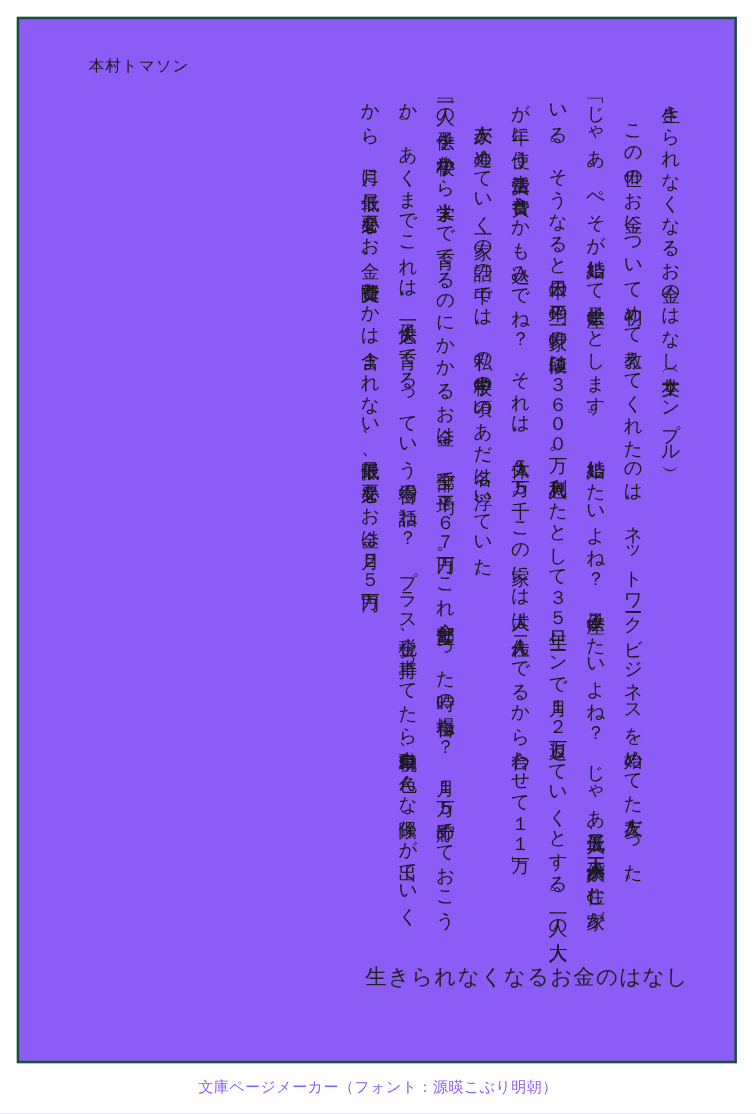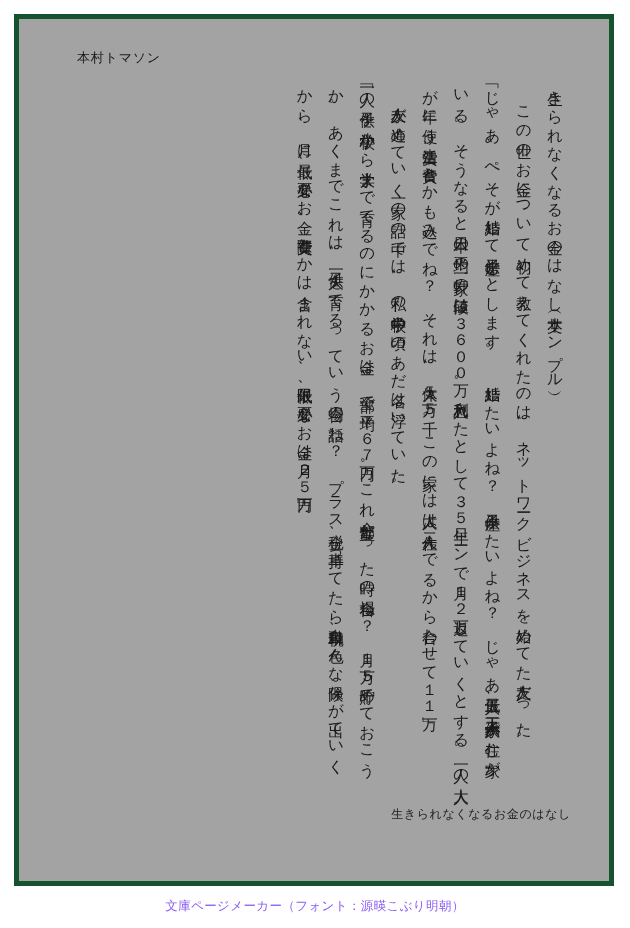--- a/index.html
+++ b/index.html
@@ -15,22 +15,22 @@
     position: relative;
     overflow: hidden;
   }
 
   .page {
     position: absolute;
     left: 14px;
     top: 14px;
     width: 600px;
     height: 872px;
-    border: 5px solid #14532d;
-    background: #a3a3a3;
+    border: 2px solid #14532d;
+    background: #8b5cf6;
     box-sizing: border-box;
   }
 
   
   .author {
     position: absolute;
     left: 58px;
     top: 30px;
     font-size: 13px;
     letter-spacing: 0.06em;
@@ -64,21 +64,21 @@
   .vtext p {
     margin: 0;
     display: block;
   }
 
   
   .running-title {
     position: absolute;
     right: 38px;
     bottom: 58px;
-    font-size: 12px;
+    font-size: 18px;
     letter-spacing: 0.05em;
     color: #222;
     white-space: nowrap;
   }
 
   
   .caption {
     position: absolute;
     left: 0;
     top: 898px;

